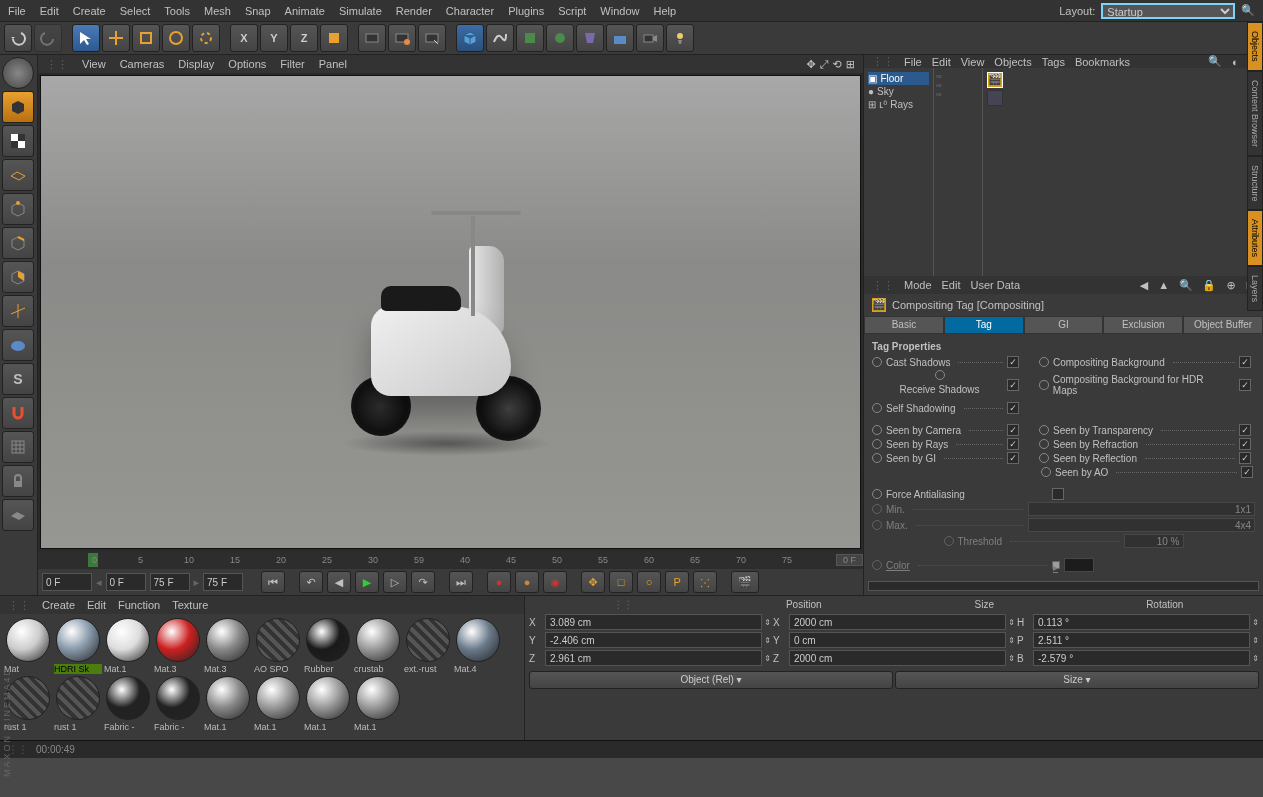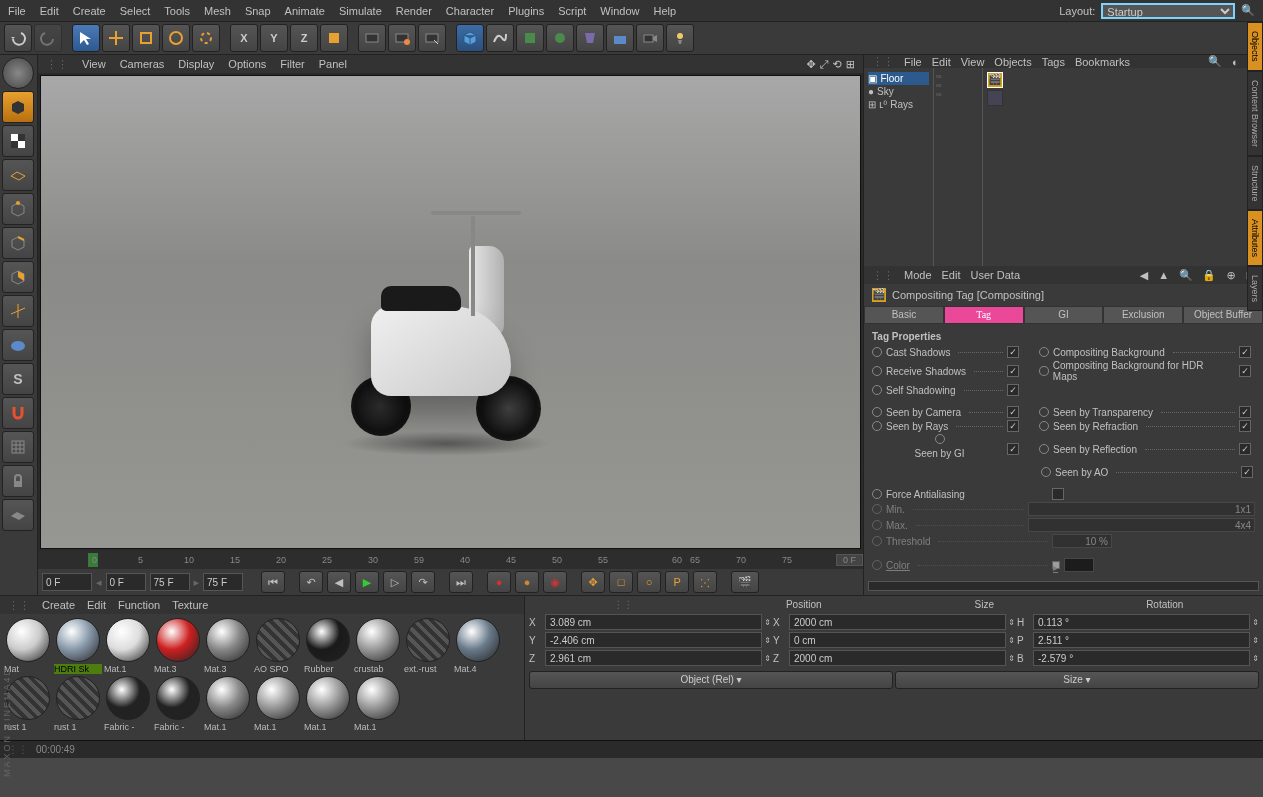--- a/index.html
+++ b/index.html
@@ -53,21 +53,21 @@
 .tree-right { width: 280px; padding:4px; }
 .tag-icons { display:flex; gap:3px; }
 .tag-ic { width:16px; height:16px; background:#666; border:1px solid #333; }
 .tag-ic.sel { border:1px solid #fff; }
 
 .attr-panel { flex:1; background:#3a3a3a; display:flex; flex-direction:column; }
 .attr-menu { height:18px; background:#333; display:flex; align-items:center; gap:10px; padding:0 8px; }
 .attr-title { padding:4px 8px; display:flex; align-items:center; gap:6px; }
 .attr-tabs { display:flex; height:18px; }
 .attr-tab { flex:1; background:#555; border:1px solid #333; text-align:center; font-size:10px; line-height:16px; cursor:pointer; }
-.attr-tab.active { background:#ec4899; color:#fff;font-family:Liberation Serif, serif; }
+.attr-tab.active { background:#0369a1; color:#fff; }
 .attr-section { padding:4px 8px; font-size:10px; }
 .attr-section-title { font-weight:bold; padding:3px 0; }
 .prop-row { display:flex; align-items:center; padding:1px 0; }
 .prop-col { display:flex; align-items:center; gap:4px; width:180px; }
 .radio { width:10px; height:10px; border-radius:50%; border:1px solid #888; display:inline-block; }
 .check { width:12px; height:12px; background:#2a2a2a; border:1px solid #666; display:inline-flex; align-items:center; justify-content:center; font-size:9px; color:#ccc; }
 .dots { flex:1; border-bottom:1px dotted #666; margin:0 4px; height:1px; }
 .num-field { background:#2a2a2a; border:1px solid #555; color:#ccc; font-size:10px; width:55px; height:14px; padding:0 3px; text-align:right; }
 
 .bottom-area { display:flex; height:145px; background:#3a3a3a; border-top:1px solid #222; }
@@ -344,21 +344,21 @@
       <span style="position:absolute;left:146px">10</span>
       <span style="position:absolute;left:192px">15</span>
       <span style="position:absolute;left:238px">20</span>
       <span style="position:absolute;left:284px">25</span>
       <span style="position:absolute;left:330px">30</span>
       <span style="position:absolute;left:376px">59</span>
       <span style="position:absolute;left:422px">40</span>
       <span style="position:absolute;left:468px">45</span>
       <span style="position:absolute;left:514px">50</span>
       <span style="position:absolute;left:560px">55</span>
-      <span style="position:absolute;left:634px">60</span>
+      <span style="position:absolute;left:606px">60</span>
       <span style="position:absolute;left:652px">65</span>
       <span style="position:absolute;left:698px">70</span>
       <span style="position:absolute;left:744px">75</span>
       <div class="tl-end">0 F</div>
     </div>
     <div class="transport">
       <input class="tp-field" value="0 F" style="">
       <span style="color:#666;">◂</span>
       <input class="tp-field" style="width: 40px;" value="0 F">
       <input class="tp-field" style="width: 40px;" value="75 F">
@@ -459,21 +459,21 @@
               <span class="check">✓</span>
               <div style="width: 20px;"></div>
               <div class="prop-col" style="width: 200px;">
                 <span class="radio"></span> 
                 <span>Compositing Background</span>
                 <span class="dots"></span>
               </div>
               <span class="check">✓</span>
             </div>
             <div class="prop-row">
-              <div class="prop-col" style="width: 135px;">
+              <div class="prop-col" style="width: 135px; flex-direction: column;">
                 <span class="radio"></span> 
                 <span>Receive Shadows</span>
                 <span class="dots"></span>
               </div>
               <span class="check">✓</span>
               <div style="width: 20px;"></div>
               <div class="prop-col" style="width: 200px;">
                 <span class="radio"></span> 
                 <span>Compositing Background for HDR Maps</span>
                 <span class="dots"></span>
@@ -516,21 +516,21 @@
               <span class="check">✓</span>
               <div style="width: 20px;"></div>
               <div class="prop-col" style="width: 200px;">
                 <span class="radio"></span> 
                 <span>Seen by Refraction</span>
                 <span class="dots"></span>
               </div>
               <span class="check">✓</span>
             </div>
             <div class="prop-row">
-              <div class="prop-col" style="width: 135px; flex-direction: column;">
+              <div class="prop-col" style="width: 135px;">
                 <span class="radio"></span> 
                 <span>Seen by GI</span>
                 <span class="dots"></span>
               </div>
               <span class="check">✓</span>
               <div style="width: 20px;"></div>
               <div class="prop-col" style="width: 200px;">
                 <span class="radio"></span> 
                 <span>Seen by Reflection</span>
                 <span class="dots"></span>
@@ -566,21 +566,21 @@
             <input class="num-field" style="width: 260px;" value="1x1">
           </div>
         <div class="prop-row" style="opacity:.5;">
             <div class="prop-col">
               <span class="radio"></span> 
               <span>Max.</span>
               <span class="dots"></span>
             </div>
             <input class="num-field" style="width: 260px;" value="4x4">
           </div>
-        <div class="prop-row" style="opacity:.5;">
+        <div class="prop-row" style="opacity:.5;justify-content:center;">
             <div class="prop-col">
               <span class="radio"></span> 
               <span>Threshold</span>
               <span class="dots"></span>
             </div>
             <input class="num-field" style="width: 60px;" value="10 %">
           </div>
         <div style="height:8px;"></div>
         <div class="prop-row" style="opacity:.5;text-decoration:underline;">
             <div class="prop-col">

